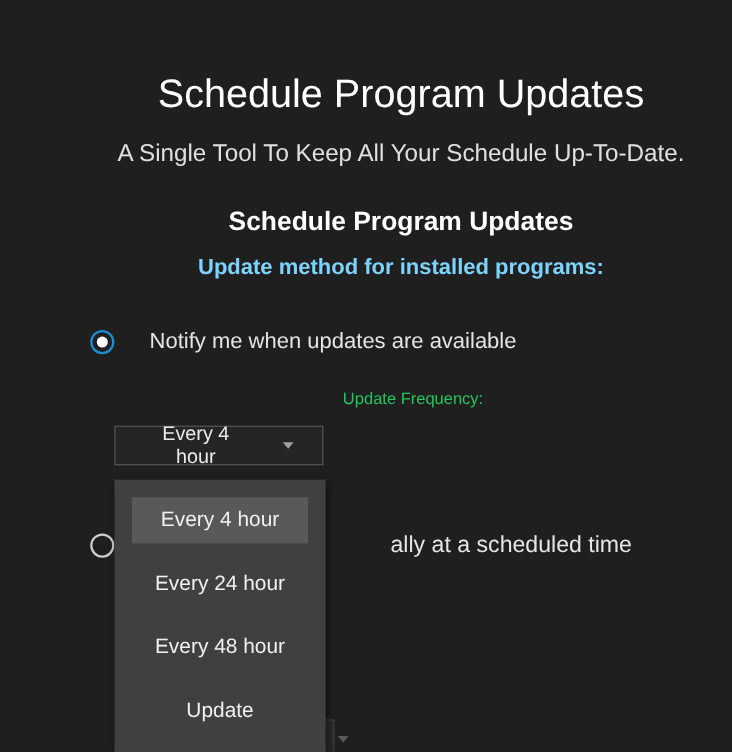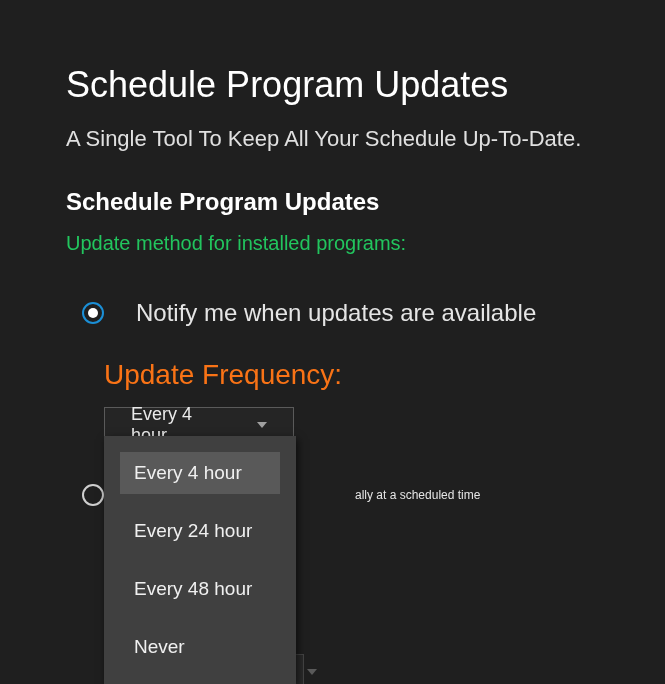--- a/index.html
+++ b/index.html
@@ -1,19 +1,20 @@
 <!DOCTYPE html>
 <html><head>
   <meta charset="utf-8">
   <style>
     * {
       margin: 16px;
       padding: 0;
       box-sizing: border-box;
       font-family: "Segoe UI", Arial, sans-serif;
+      text-align: center;
     }
     body {
       background: #1f1f1f;
       color: #e5e5e5;
       width: 665px;
       height: 684px;
       padding: 16px 18px;
       overflow: hidden;
       position: relative;
     }
@@ -30,22 +31,22 @@
       margin-bottom: 36px;
     }
     .section-title {
       font-size: 24px;
       font-weight: 600;
       color: #ffffff;
       margin-bottom: 6px;
     }
     .instruction {
       font-size: 20px;
-      font-weight: 400;
-      color: #22c55e;
+      font-weight: 700;
+      color: #7dd3fc;
       margin-bottom: 28px;
     }
     .radio-row {
       display: flex;
       align-items: center;
       margin-bottom: 14px;
     }
     .radio-outer {
       width: 22px;
       height: 22px;
@@ -63,29 +64,29 @@
       position: absolute;
       width: 10px;
       height: 10px;
       background: #ffffff;
       border-radius: 50%;
       top: 50%;
       left: 50%;
       transform: translate(-50%, -50%);
     }
     .radio-label {
-      font-size: 24px;
+      font-size: 20px;
       color: #e5e5e5;
     }
     .indent {
       margin-left: 38px;
     }
     .field-label {
-      font-size: 28px;
-      color: #f97316;
+      font-size: 15px;
+      color: #22c55e;
       margin-bottom: 8px;
     }
     .select {
       width: 190px;
       height: 36px;
       border: 1px solid #5a5a5a;
       background: #252525;
       display: flex;
       align-items: center;
       padding: 0 10px;
@@ -119,21 +120,21 @@
       background: #595959;
     }
     .second-radio-wrap {
       position: absolute;
       left: 18px;
       top: 420px;
       display: flex;
       align-items: center;
     }
     .partial-label {
-      font-size: 12px;
+      font-size: 21px;
       color: #e5e5e5;
       margin-left: 235px;
     }
     .time-row {
       position: absolute;
       left: 56px;
       top: 590px;
       display: flex;
       gap: 0;
     }
@@ -177,21 +178,21 @@
 
 <div class="second-radio-wrap">
   <span class="radio-outer"></span>
   <span class="partial-label">ally at a scheduled time</span>
 </div>
 
 <div class="dropdown">
   <div class="dropdown-item selected">Every 4 hour</div>
   <div class="dropdown-item">Every 24 hour</div>
   <div class="dropdown-item">Every 48 hour</div>
-  <div class="dropdown-item">Never</div>
+  <div class="dropdown-item">Update</div>
 </div>
 
 <div class="time-row">
   <div class="time-select">
     <span>13</span>
     <span class="caret"></span>
   </div>
   <div class="time-select">
     <span>36</span>
     <span class="caret"></span>

